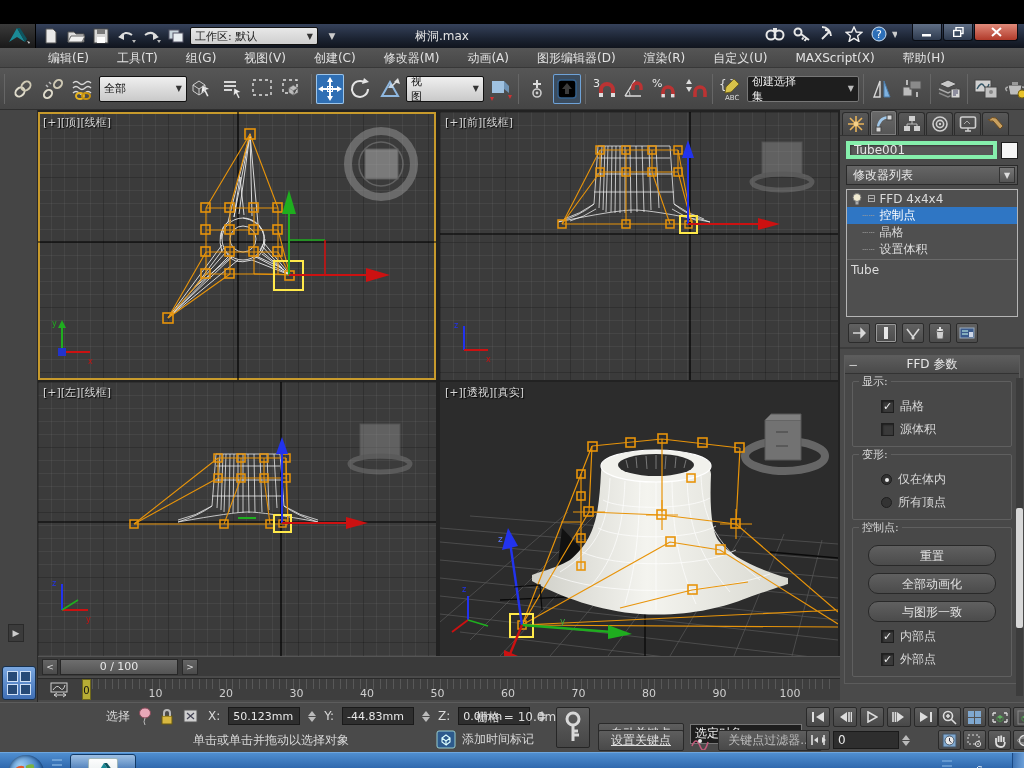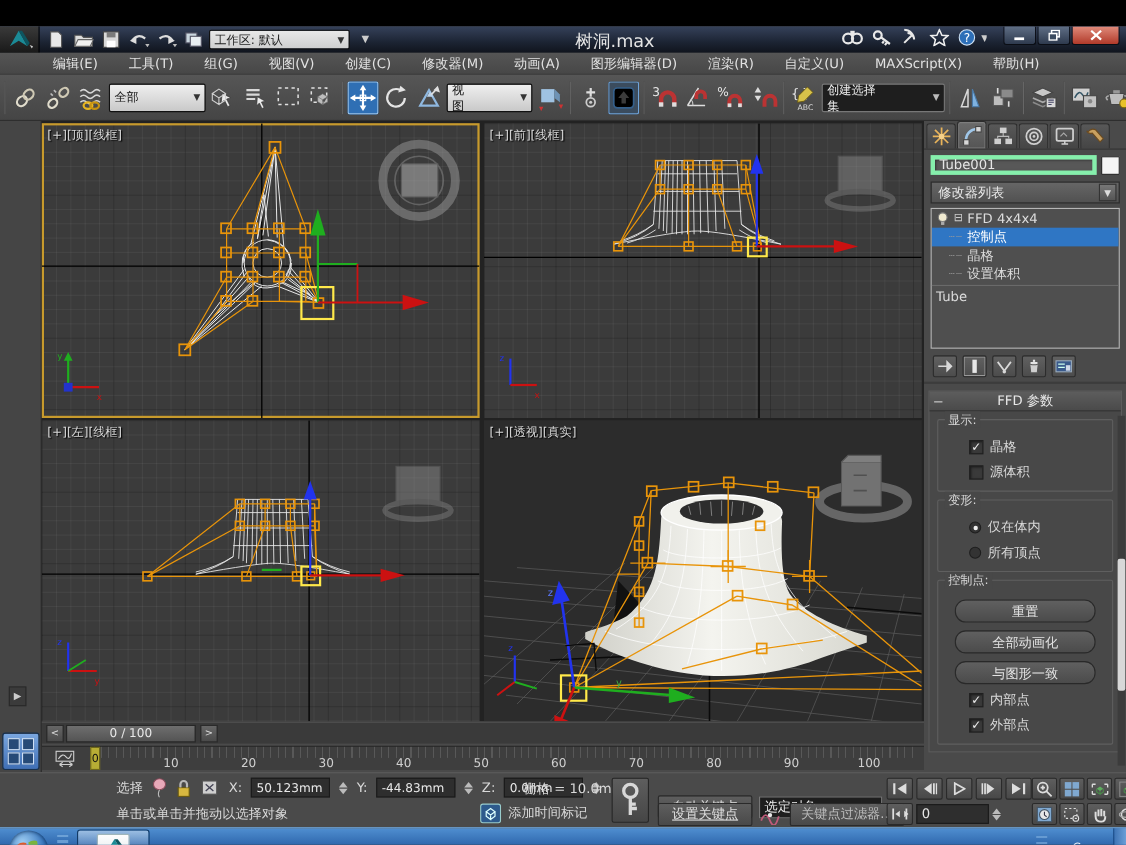--- a/index.html
+++ b/index.html
@@ -9,21 +9,21 @@
   
   #titlebar { position:absolute; left:0; top:0; width:1024px; height:24px;
     background:linear-gradient(#35415a,#1c2433 60%,#10141d); display:flex; align-items:center; }
   .applogo { width:36px; height:24px; background:linear-gradient(#3a3a3a,#191919); border-right:1px solid #000;
     display:flex; align-items:center; justify-content:center; }
   .qat { display:flex; align-items:center; gap:3px; padding:0 4px; }
   .qbtn { width:22px; height:18px; display:flex; align-items:center; justify-content:center; border-radius:2px; }
   .qbtn svg { display:block; }
   .wsbox { height:18px; width:128px; background:linear-gradient(#e8e8e8,#cfcfcf); border:1px solid #111; border-radius:2px;
     color:#222; font-size:11px; display:flex; align-items:center; padding:0 4px; justify-content:space-between; }
-  .titletext { position:absolute; left:415px; top:4px; width:180px; text-align:right; color:#e4e4e4; font-size:16px; }
+  .titletext { position:absolute; left:415px; top:4px; width:180px; text-align:left; color:#e4e4e4; font-size:12px; }
   .searchbox { position:absolute; left:563px; top:3px; width:196px; height:18px; background:#fff; border:1px solid #222;
     color:#888; font-style:italic; font-size:11px; display:flex; align-items:center; padding:0 5px; }
   .tsr-icons { position:absolute; left:765px; top:2px; display:flex; gap:8px; align-items:center; }
   .winbtns { position:absolute; right:6px; top:0; display:flex; }
   .wbtn { width:30px; height:17px; border:1px solid #0a0d14; border-top:none; background:linear-gradient(#5a6a80,#2c3okay 60%); background:linear-gradient(#5f6e85,#2e3a4e); color:#fff;
     display:flex; align-items:center; justify-content:center; font-size:10px; border-radius:0 0 3px 3px; margin-left:1px;}
   .wbtn.close { width:44px; background:linear-gradient(#e08a7a,#b13a2a); }
 
   
   #menubar { position:absolute; left:0; top:24px; width:1024px; height:20px; background:linear-gradient(#555,#474747);
@@ -117,21 +117,21 @@
   .pbtn { display:block; margin:7px auto 0 auto; width:128px; height:21px; background:linear-gradient(#606060,#4b4b4b);
     border:1px solid #292929; border-radius:10px; color:#e2e2e2; font-size:12px; text-align:center; line-height:20px;}
   #panelscroll { position:absolute; right:1px; top:268px; width:7px; height:318px; background:#3c3c3c; }
   #panelscroll .thumb { position:absolute; left:0; top:130px; width:7px; height:120px; background:#d8d8d8; border-radius:2px;}
 
   
   #statusbar { position:absolute; left:0; top:678px; width:1024px; height:50px; background:#4a4a4a; border-top:1px solid #5c5c5c; font-size:12px;}
   .mini-listener { position:absolute; left:0; top:0; width:100px; height:50px; border-right:2px solid #333; }
   .mlpink { height:24px; background:#ecd6d6; border-bottom:1px solid #999; }
   .mlwhite { height:24px; background:#fff; color:#111; font-size:12px; display:flex; align-items:center; padding:0 2px; white-space:nowrap; overflow:hidden;}
-  .srow { position:absolute; display:flex; align-items:center; gap:6px; }
+  .srow { position:absolute; display:flex; align-items:center; gap:6px;justify-content:center; }
   .xyzfield { width:72px; height:18px; background:#2e2e2e; border:1px solid #1a1a1a; color:#e8e8e8; display:flex; align-items:center; padding:0 4px; font-size:11px;}
   .spin { display:flex; flex-direction:column; gap:1px; }
   .spin div { width:0; height:0; border-left:4px solid transparent; border-right:4px solid transparent; }
   .spin .up { border-bottom:5px solid #bbb; }
   .spin .dn { border-top:5px solid #bbb; }
   .statbtn { height:21px; background:linear-gradient(#5e5e5e,#494949); border:1px solid #2a2a2a; border-radius:2px; color:#e0e0e0;
     display:flex; align-items:center; justify-content:center; padding:0 8px; font-size:12px; white-space:nowrap;}
   .keybig { position:absolute; left:556px; top:4px; width:34px; height:41px; background:linear-gradient(#5e5e5e,#464646);
     border:1px solid #262626; border-radius:2px; display:flex; align-items:center; justify-content:center; }
   .seldrop { width:112px; height:20px; background:#1e1e1e; border:1px solid #777; color:#eee; display:flex; align-items:center;

